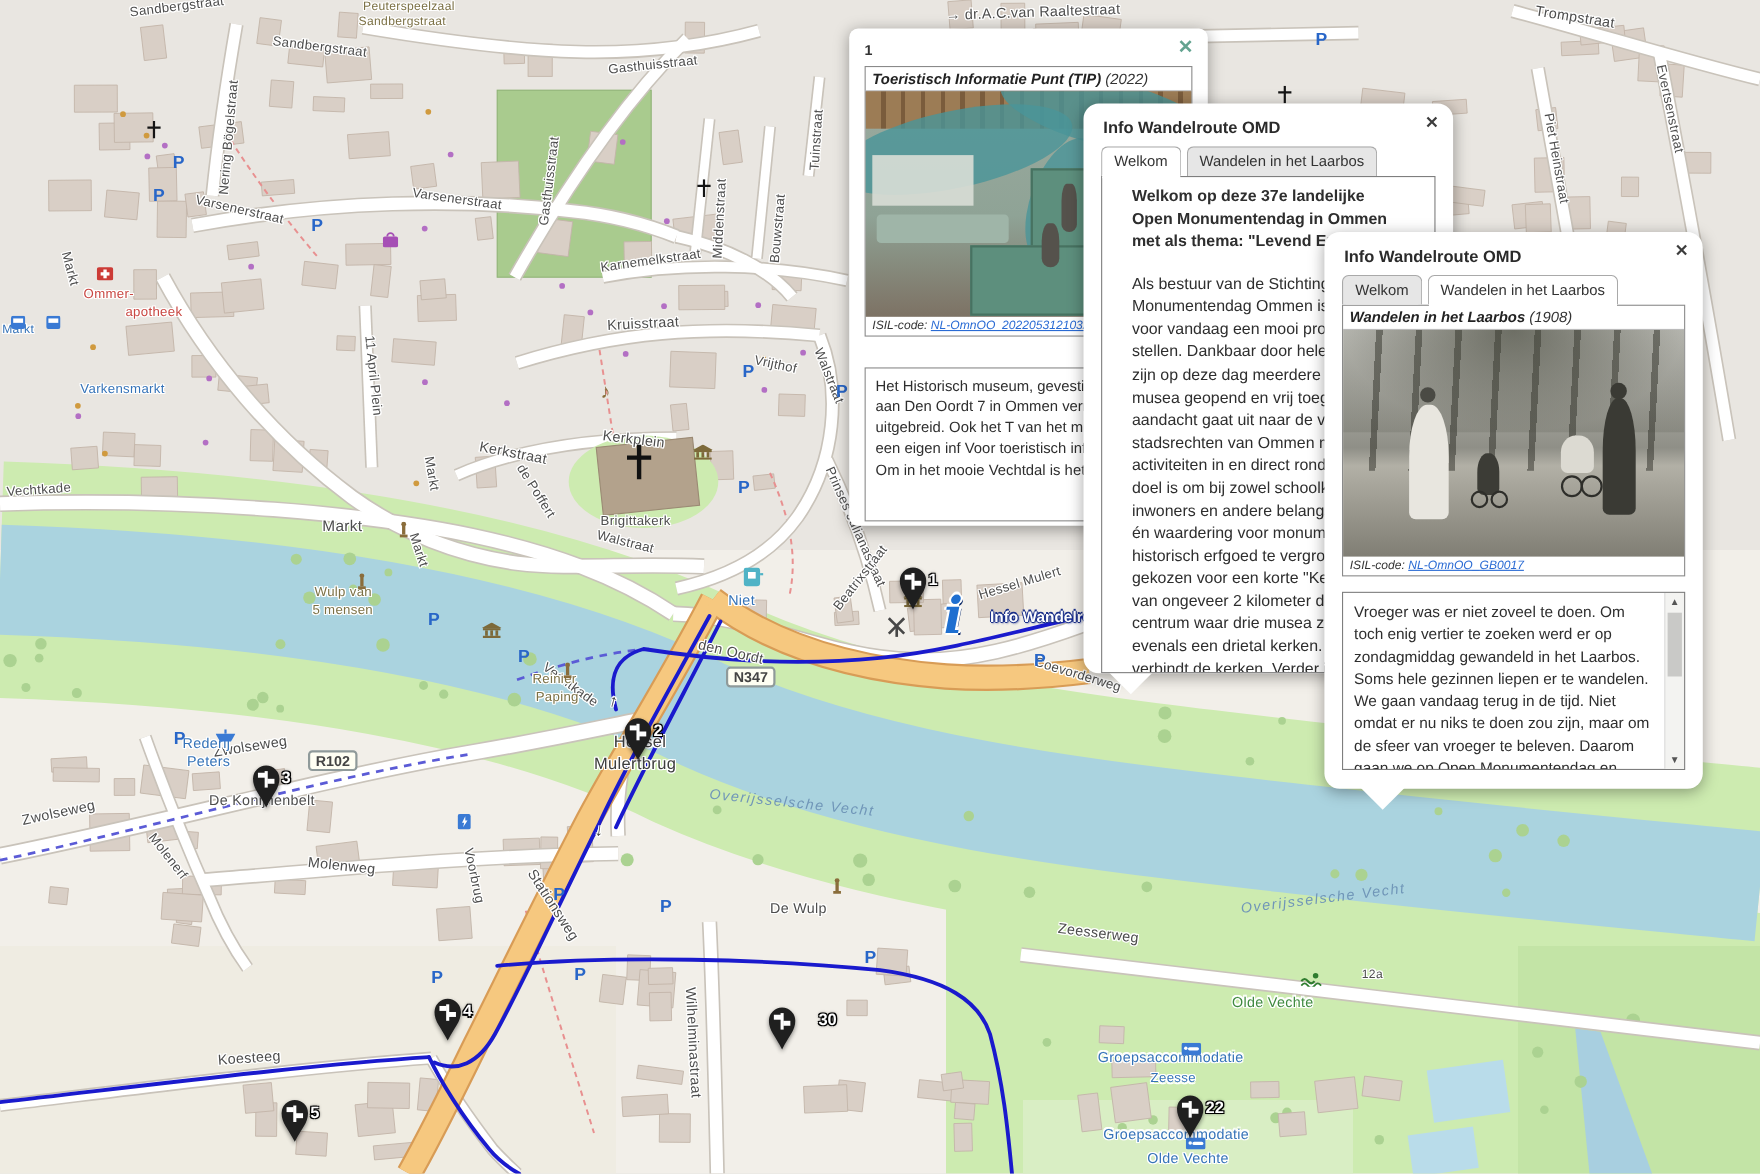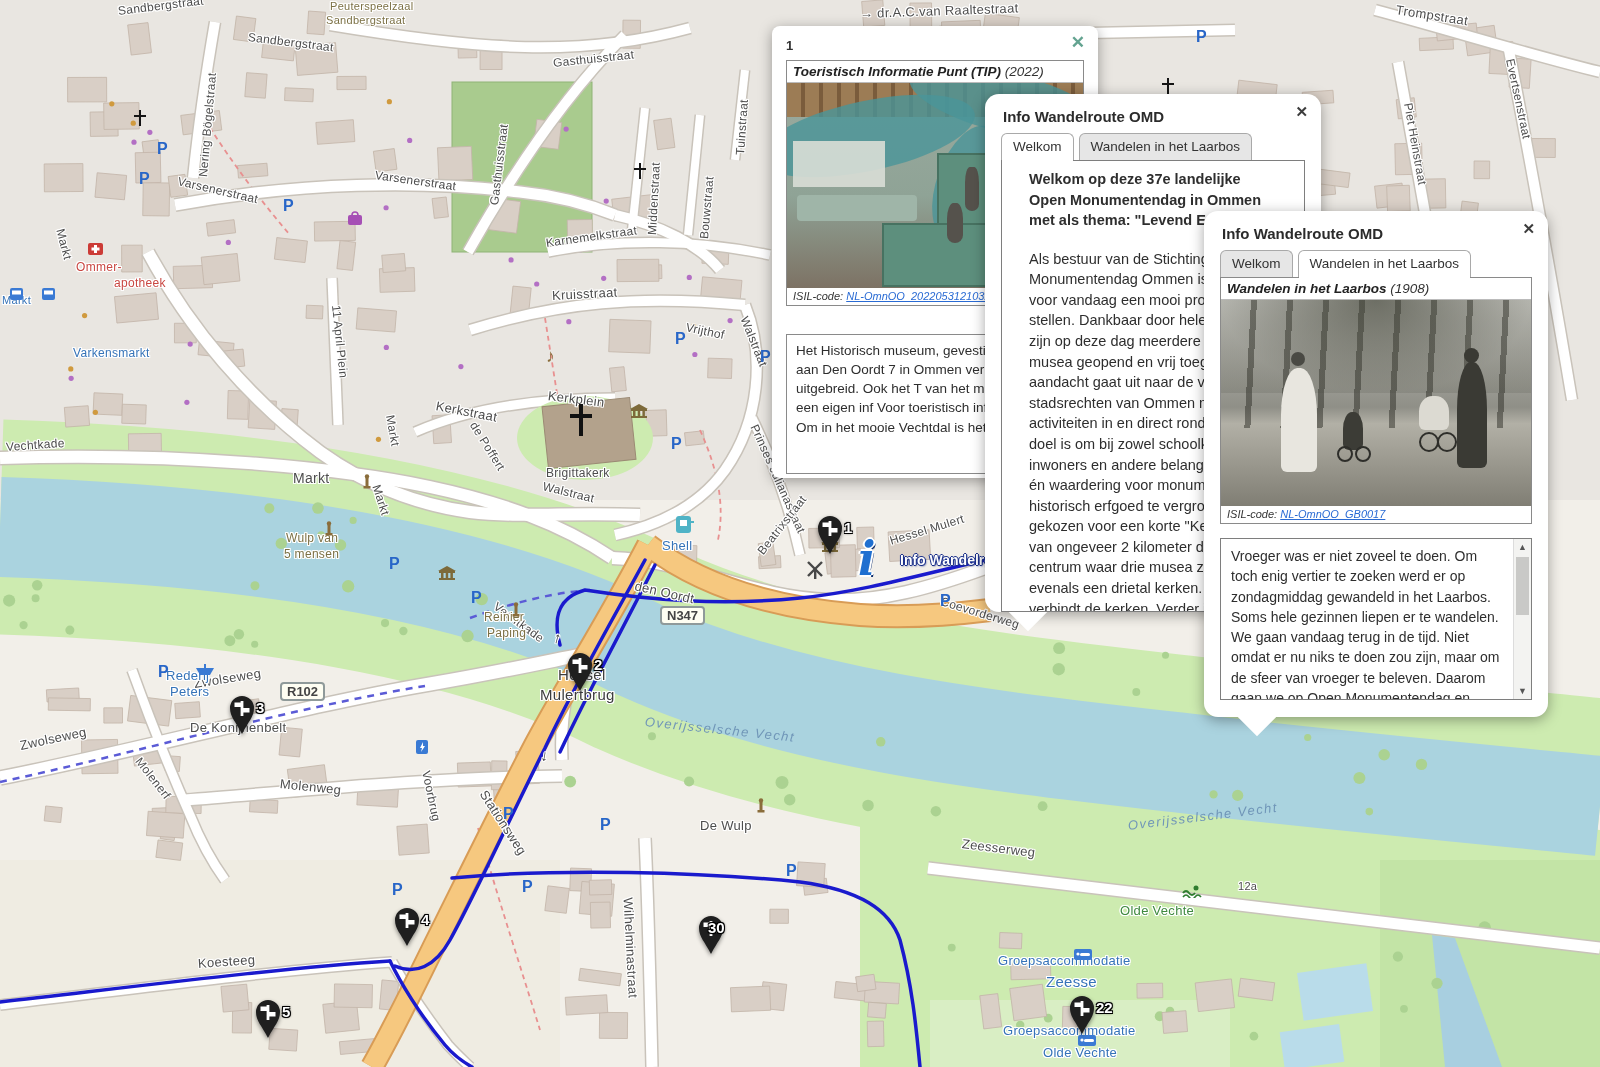--- a/index.html
+++ b/index.html
@@ -503,42 +503,42 @@
       <span class="map-label" style="left: 6px; top: 440px; transform: rotate(-4deg);">Vechtkade</span>
       <span class="map-label" style="left: 495px; top: 598px; transform: rotate(36deg);">Vechtkade</span>
       <span class="map-label lb-olive" style="left: 286px; top: 531px;">Wulp van</span>
       <span class="map-label lb-olive" style="left: 284px; top: 547px;">5 mensen</span>
       <span class="map-label lb-blue" style="left: 73px; top: 346px;">Varkensmarkt</span>
       <span class="map-label lb-red" style="left: 76px; top: 260px;">Ommer-</span>
       <span class="map-label lb-red" style="left: 72px; top: 276px; padding-left: 42px;">apotheek</span>
       <span class="map-label lb-olive" style="left: 484px; top: 610px;">Reinier</span>
       <span class="map-label lb-olive" style="left: 487px; top: 626px;">Paping</span>
       <span class="map-label" style="left: 635px; top: 578px; font-size: 13px; transform: rotate(13deg);">den Oordt</span>
-      <span class="map-label lb-blue" style="left: 662px; top: 538px; font-size: 13px;">Shell</span>
+      <span class="map-label lb-blue" style="left: 662px; top: 538px; font-size: 13px;">Niet</span>
       <span class="map-label" style="left: 890px; top: 534px; transform: rotate(-17deg);">Hessel Mulert</span>
       <span class="map-label lb-dark" style="left: 558px; top: 666px; font-size: 15px;">Hessel</span>
       <span class="map-label lb-dark" style="left: 540px; top: 686px; font-size: 15px;">Mulertbrug</span>
       <span class="map-label lb-water" style="left: 645px; top: 714px; font-size: 13px; transform: rotate(6deg);">Overijsselsche Vecht</span>
       <span class="map-label lb-water" style="left: 1128px; top: 818px; font-size: 13px; transform: rotate(-7deg);">Overijsselsche Vecht</span>
       <span class="map-label" style="left: 700px; top: 818px; font-size: 13px;">De Wulp</span>
       <span class="map-label" style="left: 20px; top: 738px; font-size: 13px; transform: rotate(-12deg);">Zwolseweg</span>
       <span class="map-label" style="left: 194px; top: 676px; font-size: 13px; transform: rotate(-9deg);">Zwolseweg</span>
       <span class="map-label lb-blue" style="left: 166px; top: 668px; font-size: 13px;">Rederij</span>
       <span class="map-label lb-blue" style="left: 170px; top: 684px; font-size: 13px;">Peters</span>
       <span class="map-label" style="left: 190px; top: 720px; font-size: 13px;">De Konijnenbelt</span>
       <span class="map-label" style="left: 138px; top: 752px; transform: rotate(52deg);">Molenerf</span>
       <span class="map-label" style="left: 280px; top: 776px; font-size: 13px; transform: rotate(6deg);">Molenweg</span>
       <span class="map-label" style="left: 426px; top: 764px; transform: rotate(78deg);">Voorbrug</span>
       <span class="map-label" style="left: 483px; top: 784px; font-size: 13px; transform: rotate(57deg);">Stationsweg</span>
       <span class="map-label" style="left: 628px; top: 890px; font-size: 13px; transform: rotate(87deg);">Wilhelminastraat</span>
       <span class="map-label" style="left: 198px; top: 956px; font-size: 13px; transform: rotate(-4deg);">Koesteeg</span>
       <span class="map-label" style="left: 962px; top: 836px; font-size: 13px; transform: rotate(7deg);">Zeesserweg</span>
       <span class="map-label lb-green" style="left: 1120px; top: 903px; font-size: 13px;">Olde Vechte</span>
       <span class="map-label lb-blue" style="left: 998px; top: 953px; font-size: 13px;">Groepsaccommodatie</span>
-      <span class="map-label lb-blue" style="left: 1046px; top: 973px; font-size: 15px;">Zeesse</span>
+      <span class="map-label lb-blue" style="left: 1046px; top: 973px; font-size: 12px;">Zeesse</span>
       <span class="map-label lb-blue" style="left: 1003px; top: 1023px; font-size: 13px;">Groepsaccommodatie</span>
       <span class="map-label lb-blue" style="left: 1043px; top: 1045px; font-size: 13px;">Olde Vechte</span>
       <span class="map-label" style="left: 1238px; top: 880px; font-size: 11px;">12a</span>
       <span class="map-label" style="left: 941px; top: 594px; transform: rotate(17deg);">Coevorderweg</span>
       <span class="map-label lb-dark" style="left: 554px; top: 628px; font-size: 15px; transform: rotate(15deg);">↑</span>
       <span class="map-label lb-dark" style="left: 541px; top: 746px; font-size: 15px; transform: rotate(10deg);">↓</span>
       <span class="road-badge" style="left: 660px; top: 606px;">N347</span>
       <span class="road-badge" style="left: 280px; top: 682px;">R102</span>
     </div>
   <div id="poi">
@@ -742,21 +742,21 @@
           <rect x="7.5" y="7.5" width="6.5" height="4.5" fill="#fff"></rect>
           <rect x="16" y="13" width="6.5" height="4.5" fill="#fff"></rect>
         </svg></div>
       <span class="pin-num" style="left: 1096px; top: 999px;">22</span>
       <div class="pin" style="left: 696px; top: 915px;"><svg width="30" height="40" viewBox="0 0 30 40">
           <path d="M15,39 C9,27 3,22 3,13 A12,12 0 1 1 27,13 C27,22 21,27 15,39 Z" fill="#1f1f1f"></path>
           <rect x="13.6" y="6" width="2.8" height="15" fill="#fff"></rect>
           <rect x="7.5" y="7.5" width="6.5" height="4.5" fill="#fff"></rect>
           <rect x="16" y="13" width="6.5" height="4.5" fill="#fff"></rect>
         </svg></div>
-      <span class="pin-num" style="left: 708px; top: 919px;">30</span>
+      <span class="pin-num" style="left: 744px; top: 919px;">30</span>
     </div>
 
   <span class="info-i" style="left:858px;top:536px;">i</span>
   <span class="info-lbl" style="left:900px;top:552px;">Info Wandelroute</span>
 
 
   <div class="panel p1">
     <span class="p1-index">1</span>
     <span class="x x-green">✕</span>
     <div class="card">

